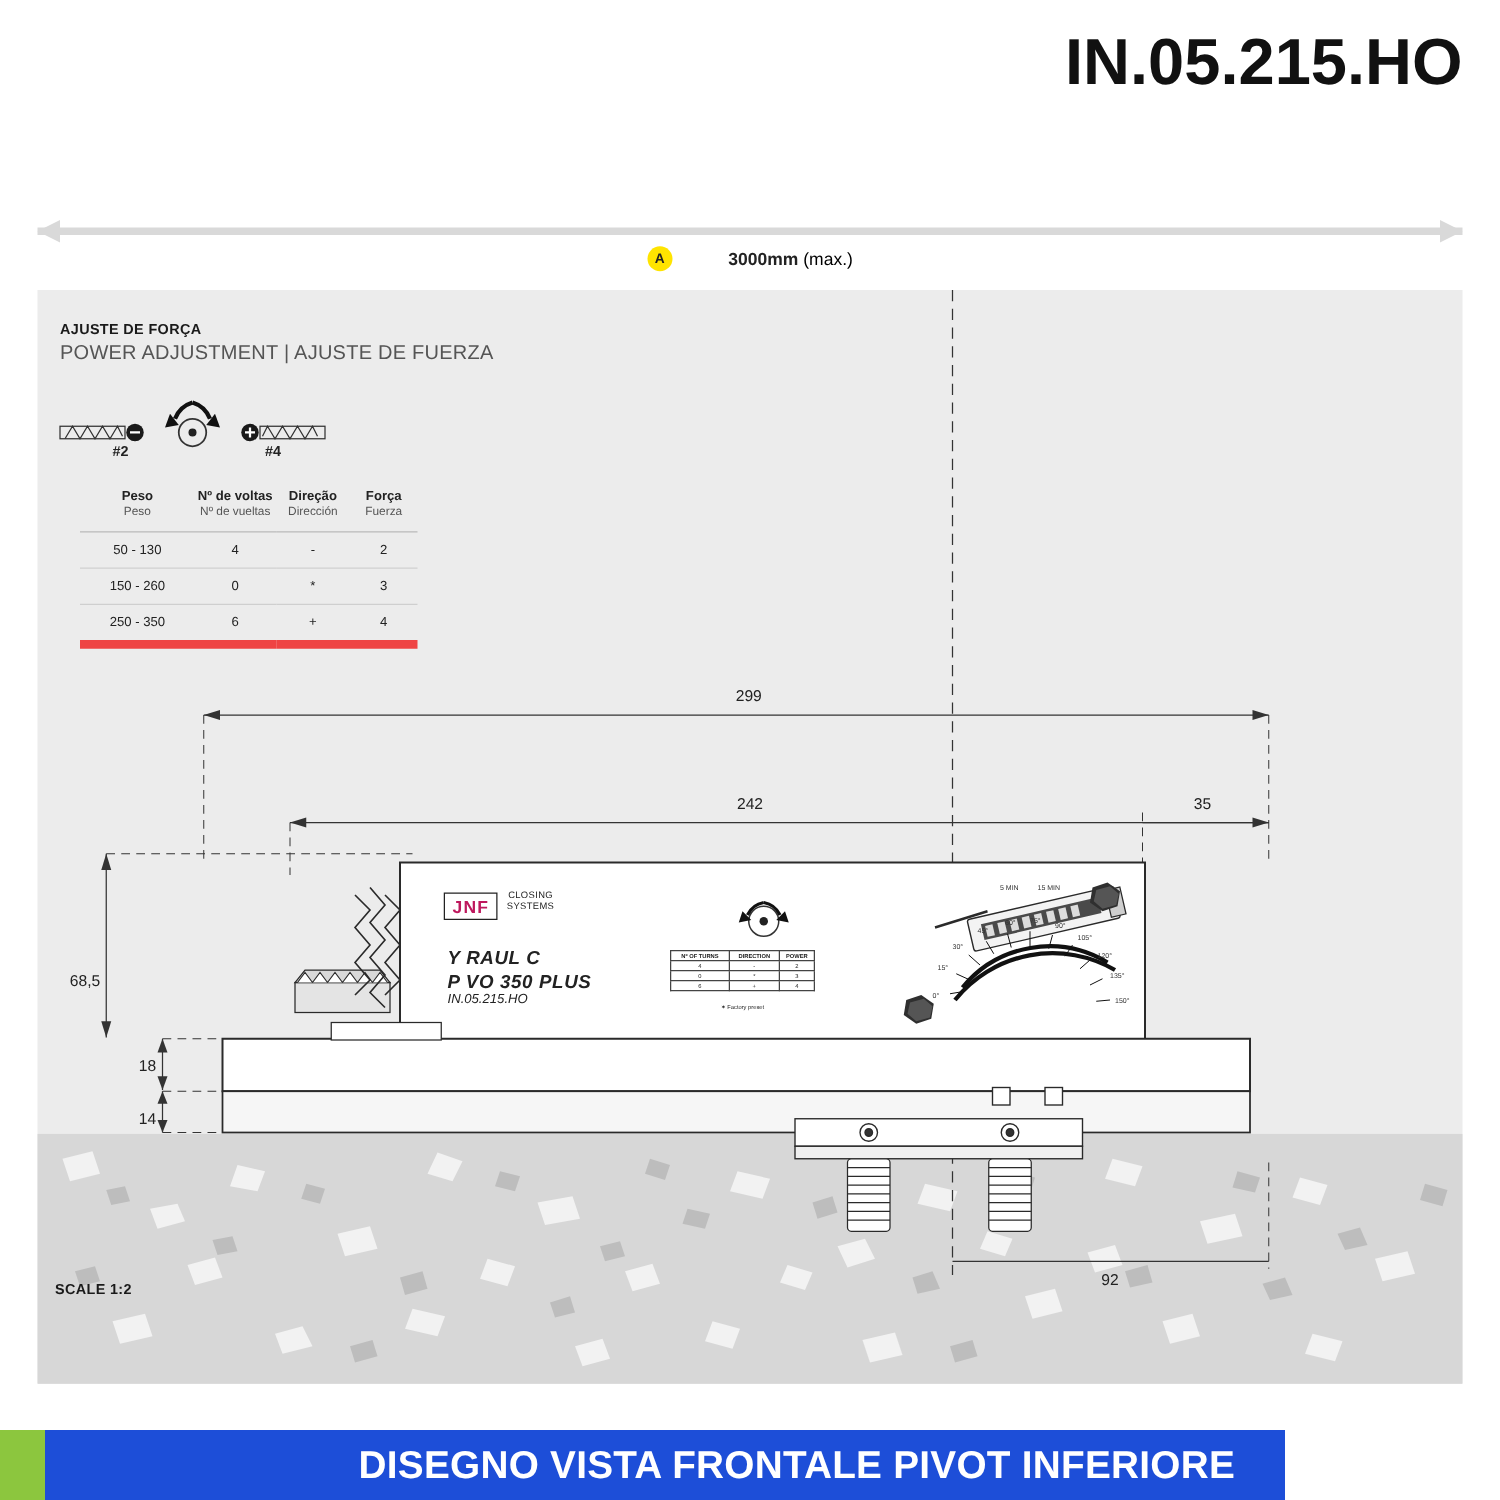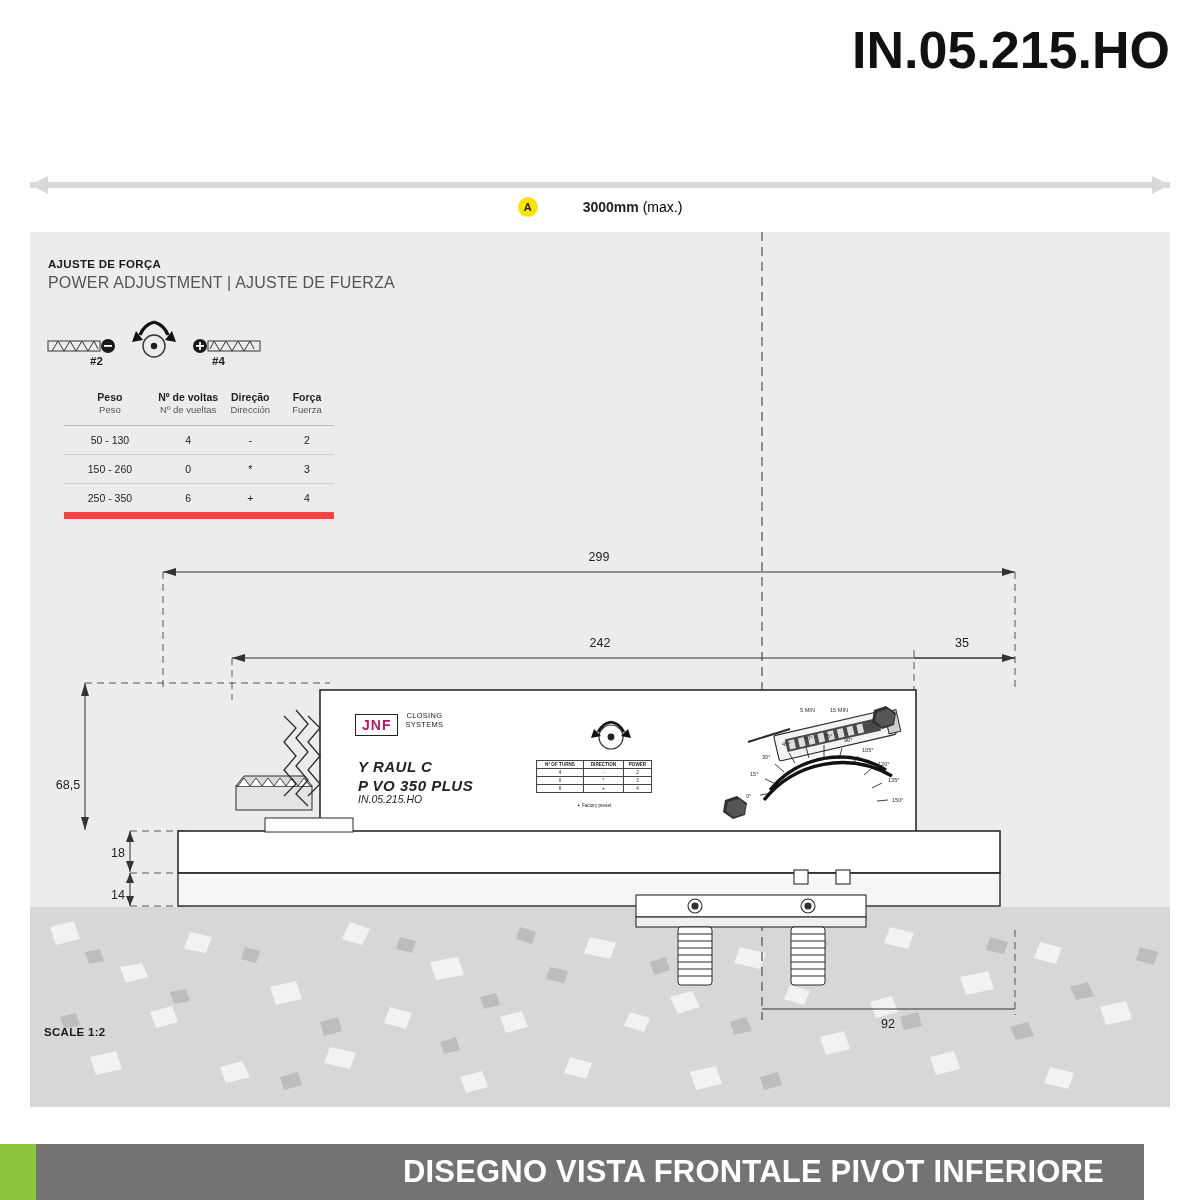--- a/index.html
+++ b/index.html
@@ -125,22 +125,22 @@
     font-size:4.6px; color:#222;
   }
 
   .scale-label {
     position:absolute; left:44px; top:1026px;
     font-size:11.5px; font-weight:700; color:#1a1a1a; letter-spacing:.3px;
   }
 
   
   .footer {
-    position:absolute; left:0; bottom:0; width:1144px; height:56px;
-    background:#737373; display:flex; align-items:center;
+    position:absolute; left:0; bottom:0; width:1028px; height:56px;
+    background:#1d4ed8; display:flex; align-items:center;
   }
   .footer-accent { width:36px; height:56px; background:#8cc63e; }
   .footer-title {
     flex:1; text-align:right; padding-right:40px;
     color:#fff; font-size:31px; font-weight:700; letter-spacing:.2px;
   }
 </style>
 </head>
 <body>
 

